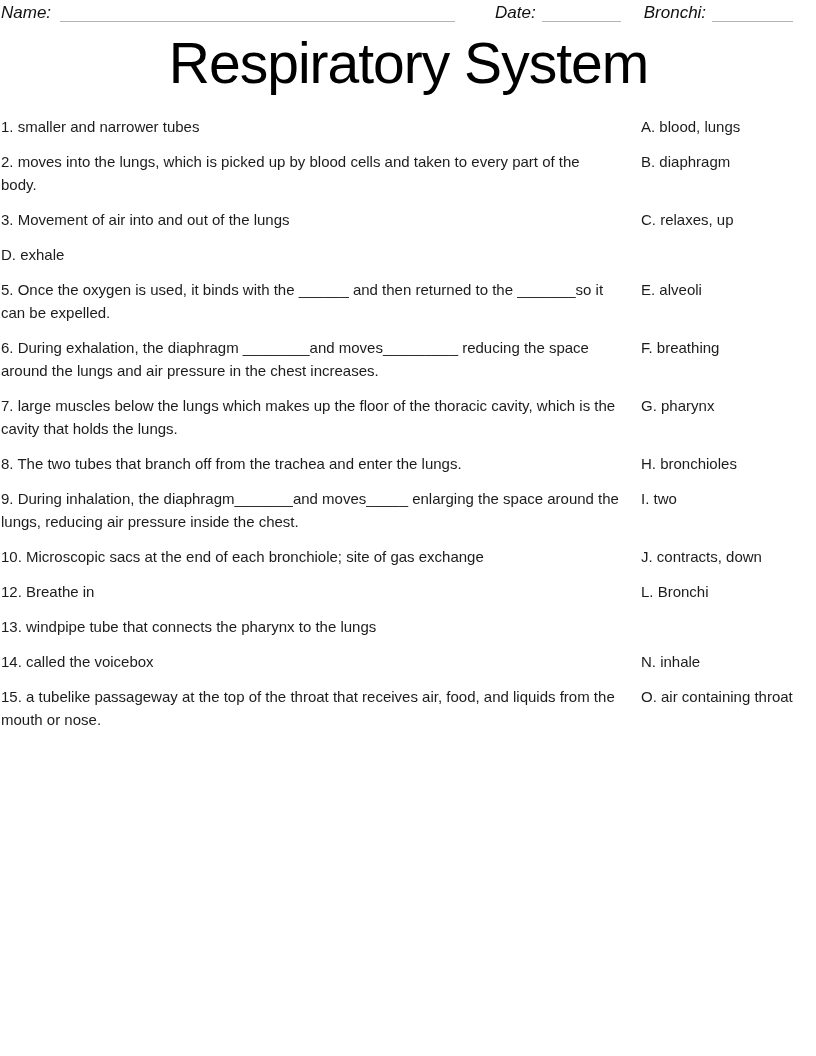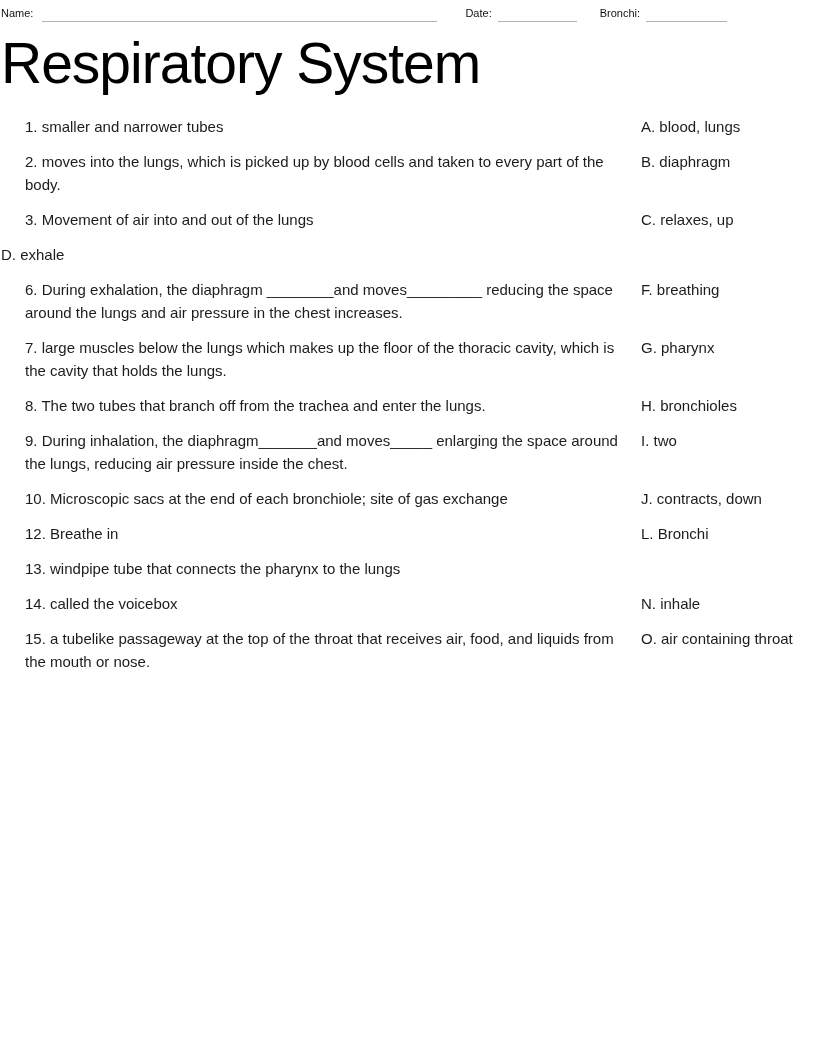--- a/index.html
+++ b/index.html
@@ -14,65 +14,66 @@
     font-family: "Liberation Sans", sans-serif;
     color: #1c1c1c;
     box-sizing: border-box;
     padding: 3px 0 0 1px;
   }
 
   
   .header {
     display: flex;
     align-items: flex-end;
-    font-size: 11px;
+    font-size: 17px;
     line-height: 20px;
     color: #111111;
     white-space: nowrap;
+    font-style: italic;
   }
   .hline {
     display: inline-block;
     border-bottom: 1.5px solid #b3b3b3;
     height: 15px;
     margin-bottom: 1px;
   }
   .name-line   { width: 395px; margin-left: 9px; }
-  .date-label  { margin-left: 28px; }
+  .date-label  { margin-left: 40px; }
   .date-line   { width: 79px;  margin-left: 6px; }
   .period-label{ margin-left: 23px; }
   .period-line { width: 81px;  margin-left: 6px; }
 
   
   .title {
     margin: 8px 0 20px 0;
     font-size: 57px;
     line-height: 64px;
     font-weight: 400;
     letter-spacing: -1px;
+    text-align: center;
     color: #000000;
   }
 
   
   .rows { }
   .row {
     display: flex;
     align-items: flex-start;
     margin-bottom: 12px;
   }
   .row p {
     margin: 0;
     font-size: 15px;
     line-height: 23px;
   }
   .qcell {
     width: 640px;
     box-sizing: border-box;
     padding-right: 22px;
     flex: 0 0 640px;
-    padding-left: 24px;
   }
   .acell {
     flex: 1;
     white-space: nowrap;
   }
 </style>
 </head>
 <body>
 
 <div class="header">
@@ -100,20 +101,24 @@
 
   <div class="row">
     <p class="qcell"><span>3.</span> <span>Movement of air into and out of the lungs</span></p>
     <p class="acell"><span>C.</span> <span>relaxes, up</span></p>
   </div>
 
   <div class="row">
     <p class="acell"><span>D.</span> <span>exhale</span></p>
   </div>
 
+  <div class="row">
+    <p class="qcell"><span>5.</span> <span>Once the oxygen is used, it binds with the ______ and then returned to the _______so it can be expelled.</span></p>
+    <p class="acell"><span>E.</span> <span>alveoli</span></p>
+  </div>
 
   <div class="row">
     <p class="qcell"><span>6.</span> <span>During exhalation, the diaphragm ________and moves_________ reducing the space around the lungs and air pressure in the chest increases.</span></p>
     <p class="acell"><span>F.</span> <span>breathing</span></p>
   </div>
 
   <div class="row">
     <p class="qcell"><span>7.</span> <span>large muscles below the lungs which makes up the floor of the thoracic cavity, which is the cavity that holds the lungs.</span></p>
     <p class="acell"><span>G.</span> <span>pharynx</span></p>
   </div>

